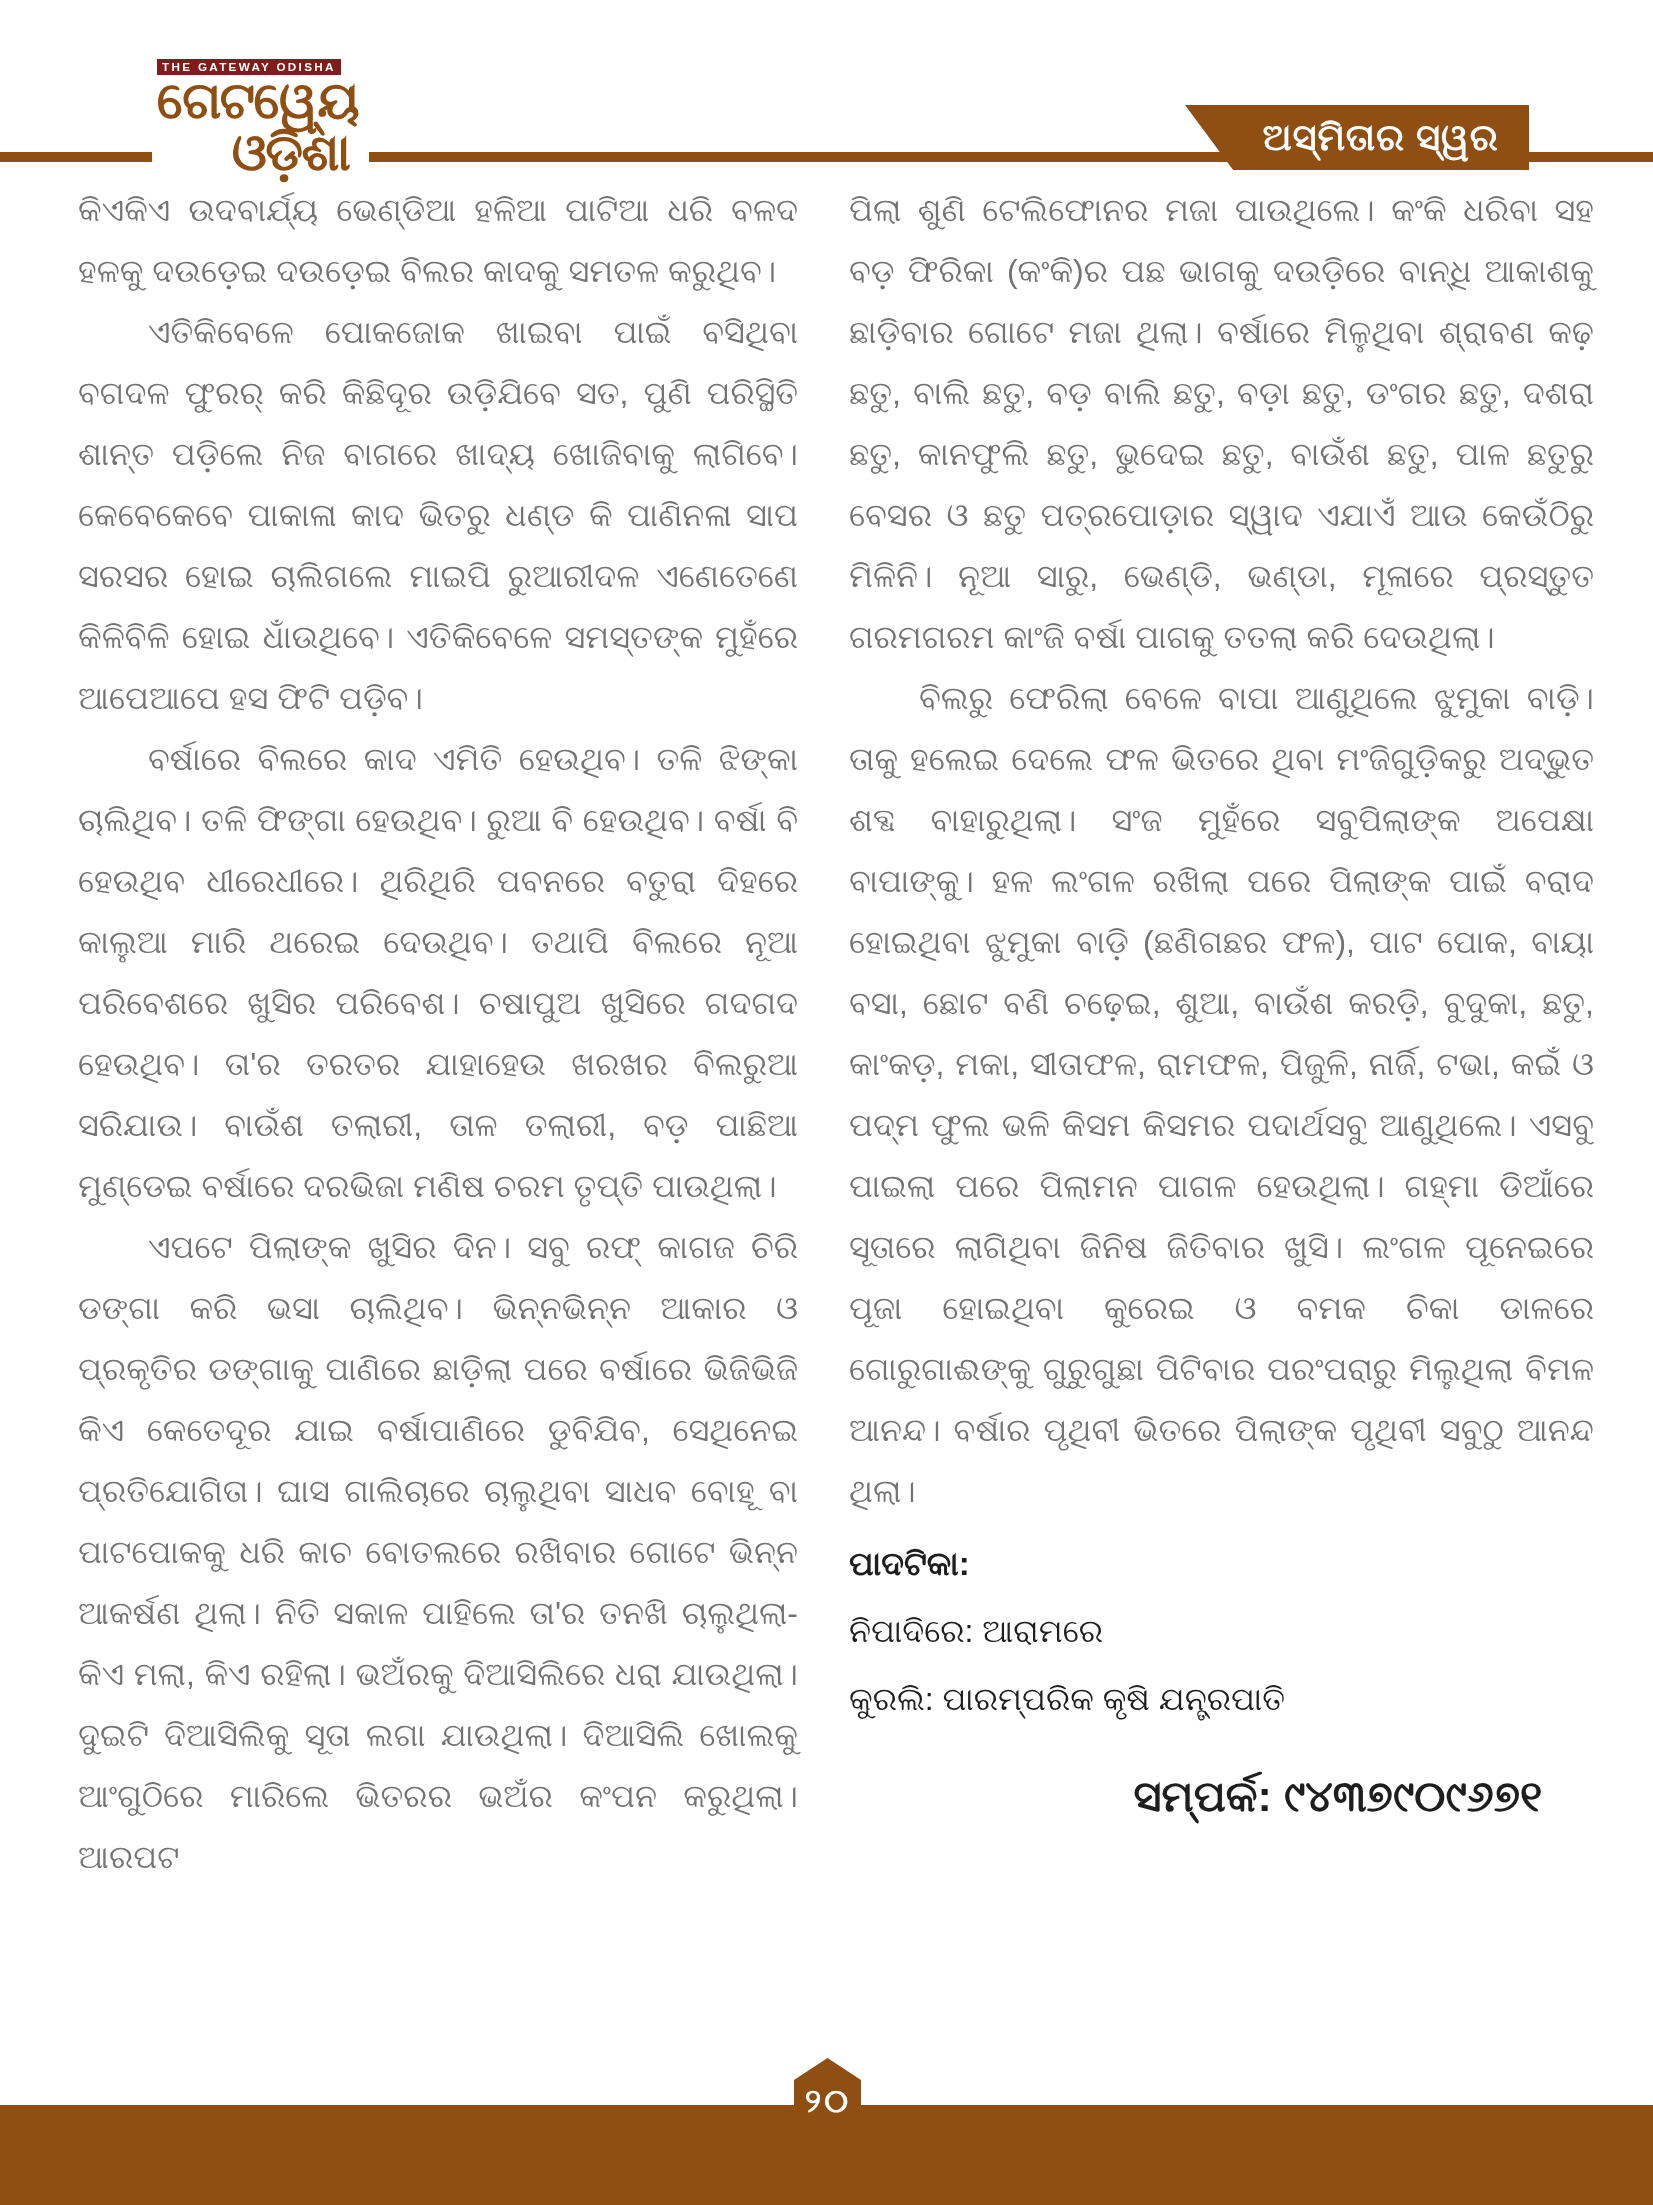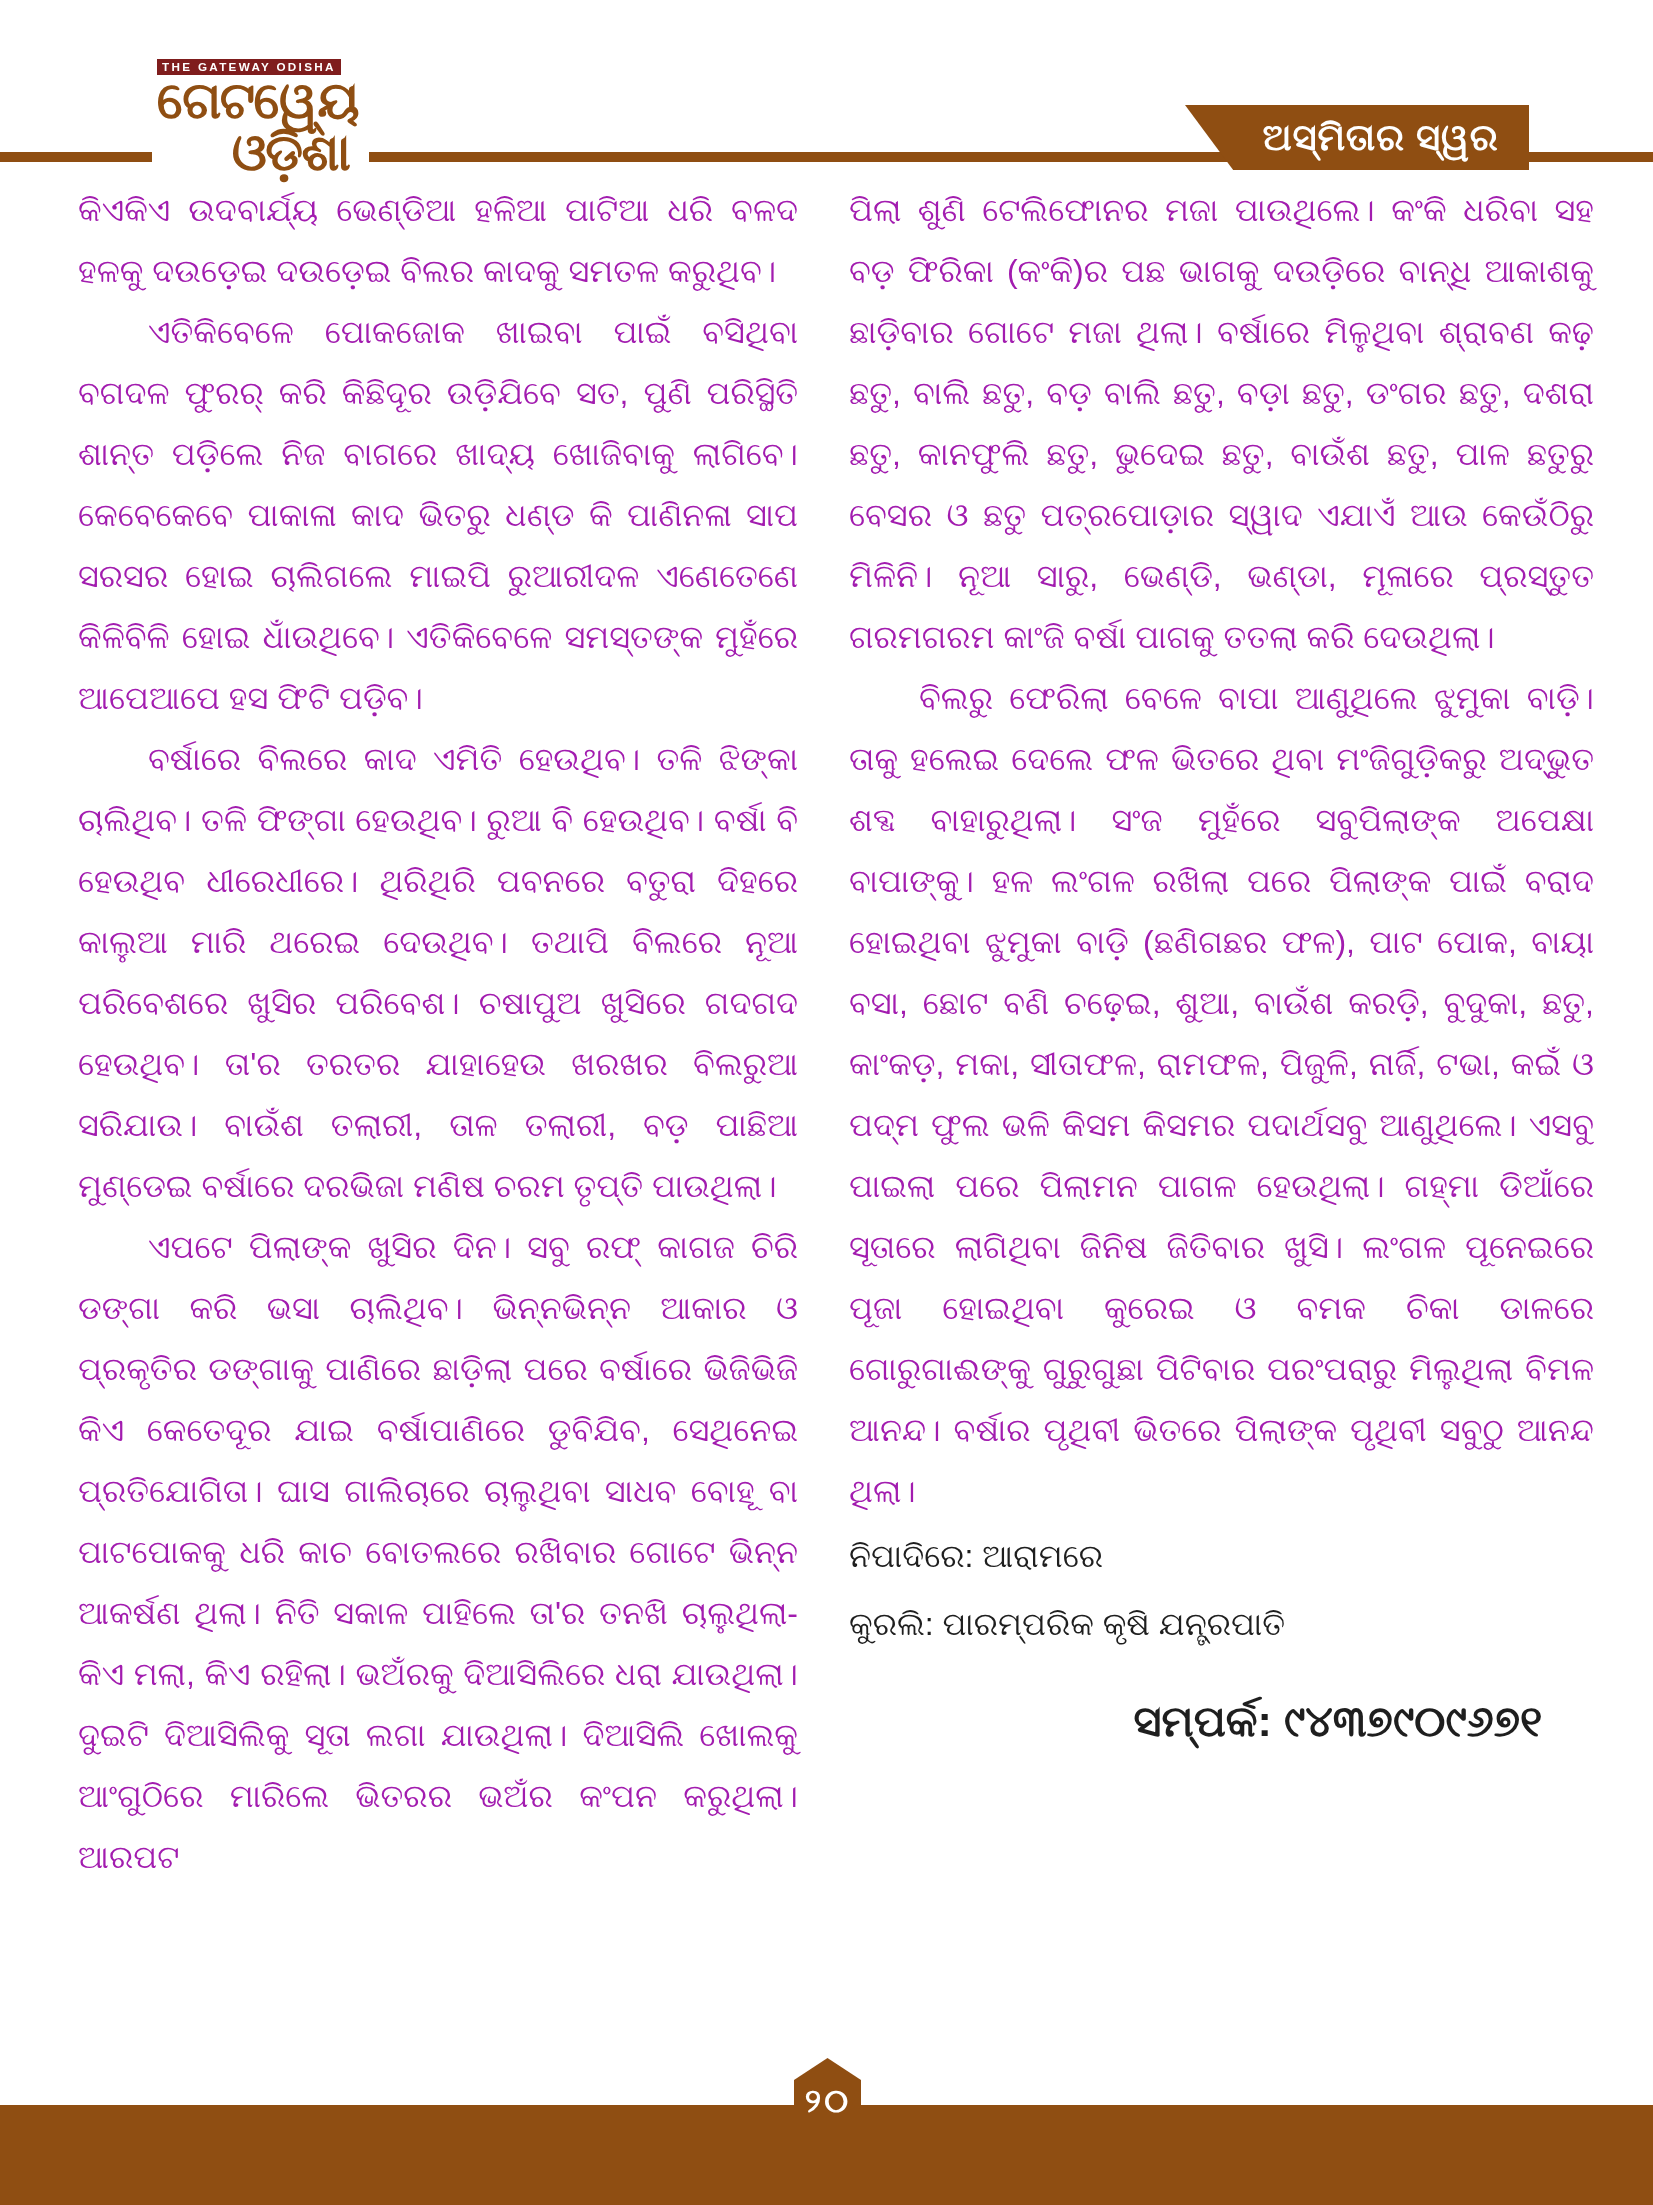--- a/index.html
+++ b/index.html
@@ -42,21 +42,21 @@
   }
   .banner-title{
     color:#ffffff;font-size:37px;font-weight:bold;letter-spacing:0.8px;
   }
   
   .col{position:absolute;top:180px;}
   .col-left{left:78px;width:720px;}
   .col-right{left:849px;width:745px;}
   p.body{
     margin:0;font-size:32px;line-height:61px;text-align:justify;
-    color:#a21caf;
+    color:#737373;
   }
   p.indent{text-indent:70px;}
   
   .footnotes-title{
     font-size:33px;font-weight:bold;line-height:67px;margin-top:7.8px;
   }
   .footnote{
     font-size:32px;line-height:68px;
   }
   .contact{
@@ -99,20 +99,21 @@
   <p class="body indent">ଏତିକିବେଳେ ପୋକଜୋକ ଖାଇବା ପାଇଁ ବସିଥିବା ବଗଦଳ ଫୁରର୍ କରି କିଛିଦୂର ଉଡ଼ିଯିବେ ସତ, ପୁଣି ପରିସ୍ଥିତି ଶାନ୍ତ ପଡ଼ିଲେ ନିଜ ବାଗରେ ଖାଦ୍ୟ ଖୋଜିବାକୁ ଲାଗିବେ। କେବେକେବେ ପାକାଳା କାଦ ଭିତରୁ ଧଣ୍ଡ କି ପାଣିନଳା ସାପ ସରସର ହୋଇ ଚାଲିଗଲେ ମାଇପି ରୁଆରୀଦଳ ଏଣେତେଣେ କିଳିବିଳି ହୋଇ ଧାଁଉଥିବେ। ଏତିକିବେଳେ ସମସ୍ତଙ୍କ ମୁହଁରେ ଆପେଆପେ ହସ ଫିଟି ପଡ଼ିବ।</p>
   <p class="body indent">ବର୍ଷାରେ ବିଲରେ କାଦ ଏମିତି ହେଉଥିବ। ତଳି ଝିଙ୍କା ଚାଲିଥିବ। ତଳି ଫିଙ୍ଗା ହେଉଥିବ। ରୁଆ ବି ହେଉଥିବ। ବର୍ଷା ବି ହେଉଥିବ ଧୀରେଧୀରେ। ଥିରିଥିରି ପବନରେ ବତୁରା ଦିହରେ କାଲୁଆ ମାରି ଥରେଇ ଦେଉଥିବ। ତଥାପି ବିଲରେ ନୂଆ ପରିବେଶରେ ଖୁସିର ପରିବେଶ। ଚଷାପୁଅ ଖୁସିରେ ଗଦଗଦ ହେଉଥିବ। ତା'ର ତରତର ଯାହାହେଉ ଖରଖର ବିଲରୁଆ ସରିଯାଉ। ବାଉଁଶ ତଲାରୀ, ତାଳ ତଲାରୀ, ବଡ଼ ପାଛିଆ ମୁଣ୍ଡେଇ ବର୍ଷାରେ ଦରଭିଜା ମଣିଷ ଚରମ ତୃପ୍ତି ପାଉଥିଲା।</p>
   <p class="body indent">ଏପଟେ ପିଲାଙ୍କ ଖୁସିର ଦିନ। ସବୁ ରଫ୍ କାଗଜ ଚିରି ଡଙ୍ଗା କରି ଭସା ଚାଲିଥିବ। ଭିନ୍ନଭିନ୍ନ ଆକାର ଓ ପ୍ରକୃତିର ଡଙ୍ଗାକୁ ପାଣିରେ ଛାଡ଼ିଲା ପରେ ବର୍ଷାରେ ଭିଜିଭିଜି କିଏ କେତେଦୂର ଯାଇ ବର୍ଷାପାଣିରେ ଡୁବିଯିବ, ସେଥିନେଇ ପ୍ରତିଯୋଗିତା। ଘାସ ଗାଲିଚାରେ ଚାଲୁଥିବା ସାଧବ ବୋହୂ ବା ପାଟପୋକକୁ ଧରି କାଚ ବୋତଲରେ ରଖିବାର ଗୋଟେ ଭିନ୍ନ ଆକର୍ଷଣ ଥିଲା। ନିତି ସକାଳ ପାହିଲେ ତା'ର ତନଖି ଚାଲୁଥିଲା- କିଏ ମଲା, କିଏ ରହିଲା। ଭଅଁରକୁ ଦିଆସିଲିରେ ଧରା ଯାଉଥିଲା। ଦୁଇଟି ଦିଆସିଲିକୁ ସୂତା ଲଗା ଯାଉଥିଲା। ଦିଆସିଲି ଖୋଲକୁ ଆଂଗୁଠିରେ ମାରିଲେ ଭିତରର ଭଅଁର କଂପନ କରୁଥିଲା। ଆରପଟ</p>
 </div>
 
 <div class="col col-right">
   <p class="body">ପିଲା ଶୁଣି ଟେଲିଫୋନର ମଜା ପାଉଥିଲେ। କଂକି ଧରିବା ସହ ବଡ଼ ଫିରିକା (କଂକି)ର ପଛ ଭାଗକୁ ଦଉଡ଼ିରେ ବାନ୍ଧି ଆକାଶକୁ ଛାଡ଼ିବାର ଗୋଟେ ମଜା ଥିଲା। ବର୍ଷାରେ ମିଳୁଥିବା ଶ୍ରାବଣ କଢ଼ ଛତୁ, ବାଲି ଛତୁ, ବଡ଼ ବାଲି ଛତୁ, ବଡ଼ା ଛତୁ, ଡଂଗର ଛତୁ, ଦଶରା ଛତୁ, କାନଫୁଲି ଛତୁ, ଭୁଦେଇ ଛତୁ, ବାଉଁଶ ଛତୁ, ପାଳ ଛତୁରୁ ବେସର ଓ ଛତୁ ପତ୍ରପୋଡ଼ାର ସ୍ୱାଦ ଏଯାଏଁ ଆଉ କେଉଁଠିରୁ ମିଳିନି। ନୂଆ ସାରୁ, ଭେଣ୍ଡି, ଭଣ୍ଡା, ମୂଳାରେ ପ୍ରସ୍ତୁତ ଗରମଗରମ କାଂଜି ବର୍ଷା ପାଗକୁ ତତଲା କରି ଦେଉଥିଲା।</p>
   <p class="body indent">ବିଲରୁ ଫେରିଲା ବେଳେ ବାପା ଆଣୁଥିଲେ ଝୁମୁକା ବାଡ଼ି। ତାକୁ ହଲେଇ ଦେଲେ ଫଳ ଭିତରେ ଥିବା ମଂଜିଗୁଡ଼ିକରୁ ଅଦ୍ଭୁତ ଶବ୍ଦ ବାହାରୁଥିଲା। ସଂଜ ମୁହଁରେ ସବୁପିଲାଙ୍କ ଅପେକ୍ଷା ବାପାଙ୍କୁ। ହଳ ଲଂଗଳ ରଖିଲା ପରେ ପିଲାଙ୍କ ପାଇଁ ବରାଦ ହୋଇଥିବା ଝୁମୁକା ବାଡ଼ି (ଛଣିଗଛର ଫଳ), ପାଟ ପୋକ, ବାୟା ବସା, ଛୋଟ ବଣି ଚଢ଼େଇ, ଶୁଆ, ବାଉଁଶ କରଡ଼ି, ବୁଦୁକା, ଛତୁ, କାଂକଡ଼, ମକା, ସୀତାଫଳ, ରାମଫଳ, ପିଜୁଳି, ନାର୍ଜି, ଟଭା, କଇଁ ଓ ପଦ୍ମ ଫୁଲ ଭଳି କିସମ କିସମର ପଦାର୍ଥସବୁ ଆଣୁଥିଲେ। ଏସବୁ ପାଇଲା ପରେ ପିଲାମନ ପାଗଳ ହେଉଥିଲା। ଗହ୍ମା ଡିଆଁରେ ସୂତାରେ ଲାଗିଥିବା ଜିନିଷ ଜିତିବାର ଖୁସି। ଲଂଗଳ ପୂନେଇରେ ପୂଜା ହୋଇଥିବା କୁରେଇ ଓ ବମକ ଚିକା ଡାଳରେ ଗୋରୁଗାଈଙ୍କୁ ଗୁରୁଗୁଛା ପିଟିବାର ପରଂପରାରୁ ମିଲୁଥିଲା ବିମଳ ଆନନ୍ଦ। ବର୍ଷାର ପୃଥିବୀ ଭିତରେ ପିଲାଙ୍କ ପୃଥିବୀ ସବୁଠୁ ଆନନ୍ଦ ଥିଲା।</p>
 
   <div class="footnotes">
+    <div class="footnotes-title">ପାଦଟିକା:</div>
     <div class="footnote">ନିପାଦିରେ: ଆରାମରେ</div>
     <div class="footnote">କୁରଲି: ପାରମ୍ପରିକ କୃଷି ଯନ୍ତ୍ରପାତି</div>
   </div>
 
   <div class="contact">ସମ୍ପର୍କ: ୯୪୩୭୯୦୯୬୭୧</div>
 </div>
 
 <div class="footer-house"></div>
 <div class="footer-band"></div>
 <div class="page-number">୨୦</div>

